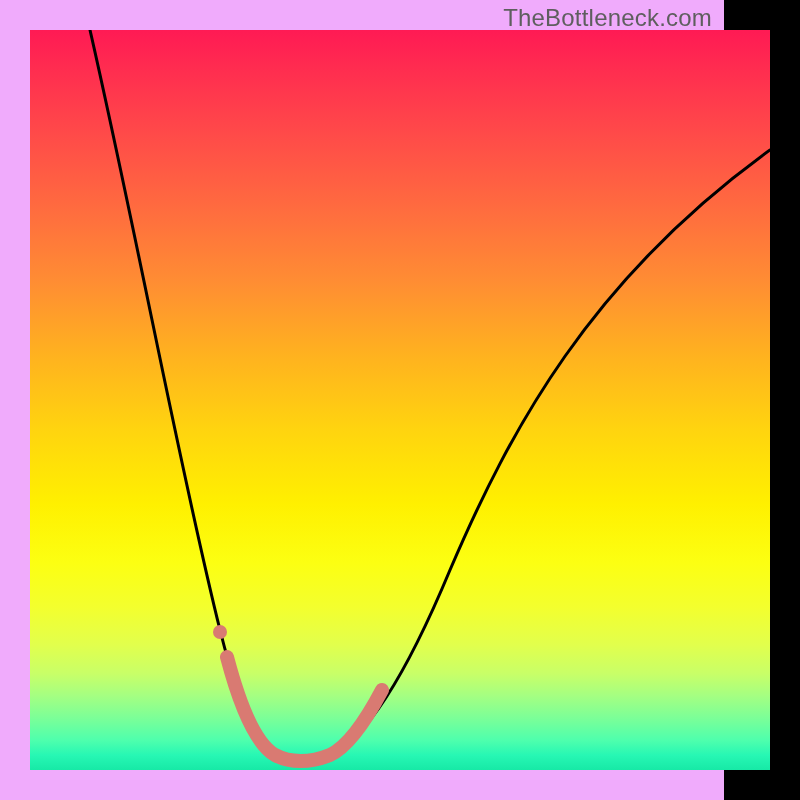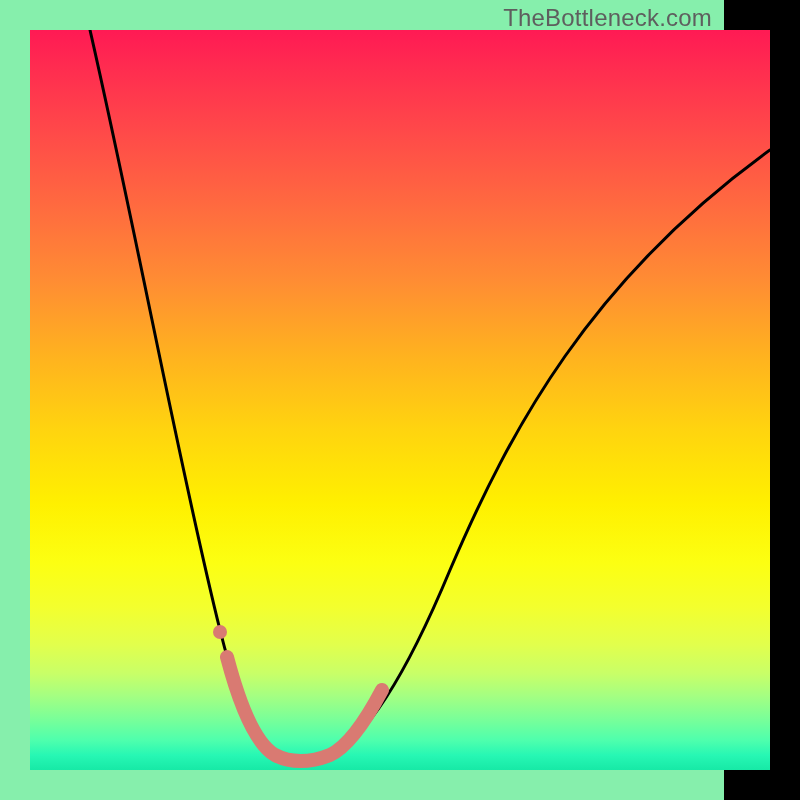--- a/index.html
+++ b/index.html
@@ -1,21 +1,21 @@
 <!DOCTYPE html>
 <html><head>
 <meta charset="utf-8">
 <style>
   * { margin: 0; padding: 0; box-sizing: border-box; }
   html, body { width: 800px; height: 800px; overflow: hidden; background: #000; }
   .frame {
     position: relative;
     width: 724px;
     height: 800px;
-    background: #86efac;
+    background: #f0abfc;
   }
   .watermark {
     position: absolute;
     top: 4px;
     right: 12px;
     font-family: Arial, Helvetica, sans-serif;
     font-size: 24px;
     font-weight: 500;
     color: #5e5e5e;
     letter-spacing: 0.2px;

